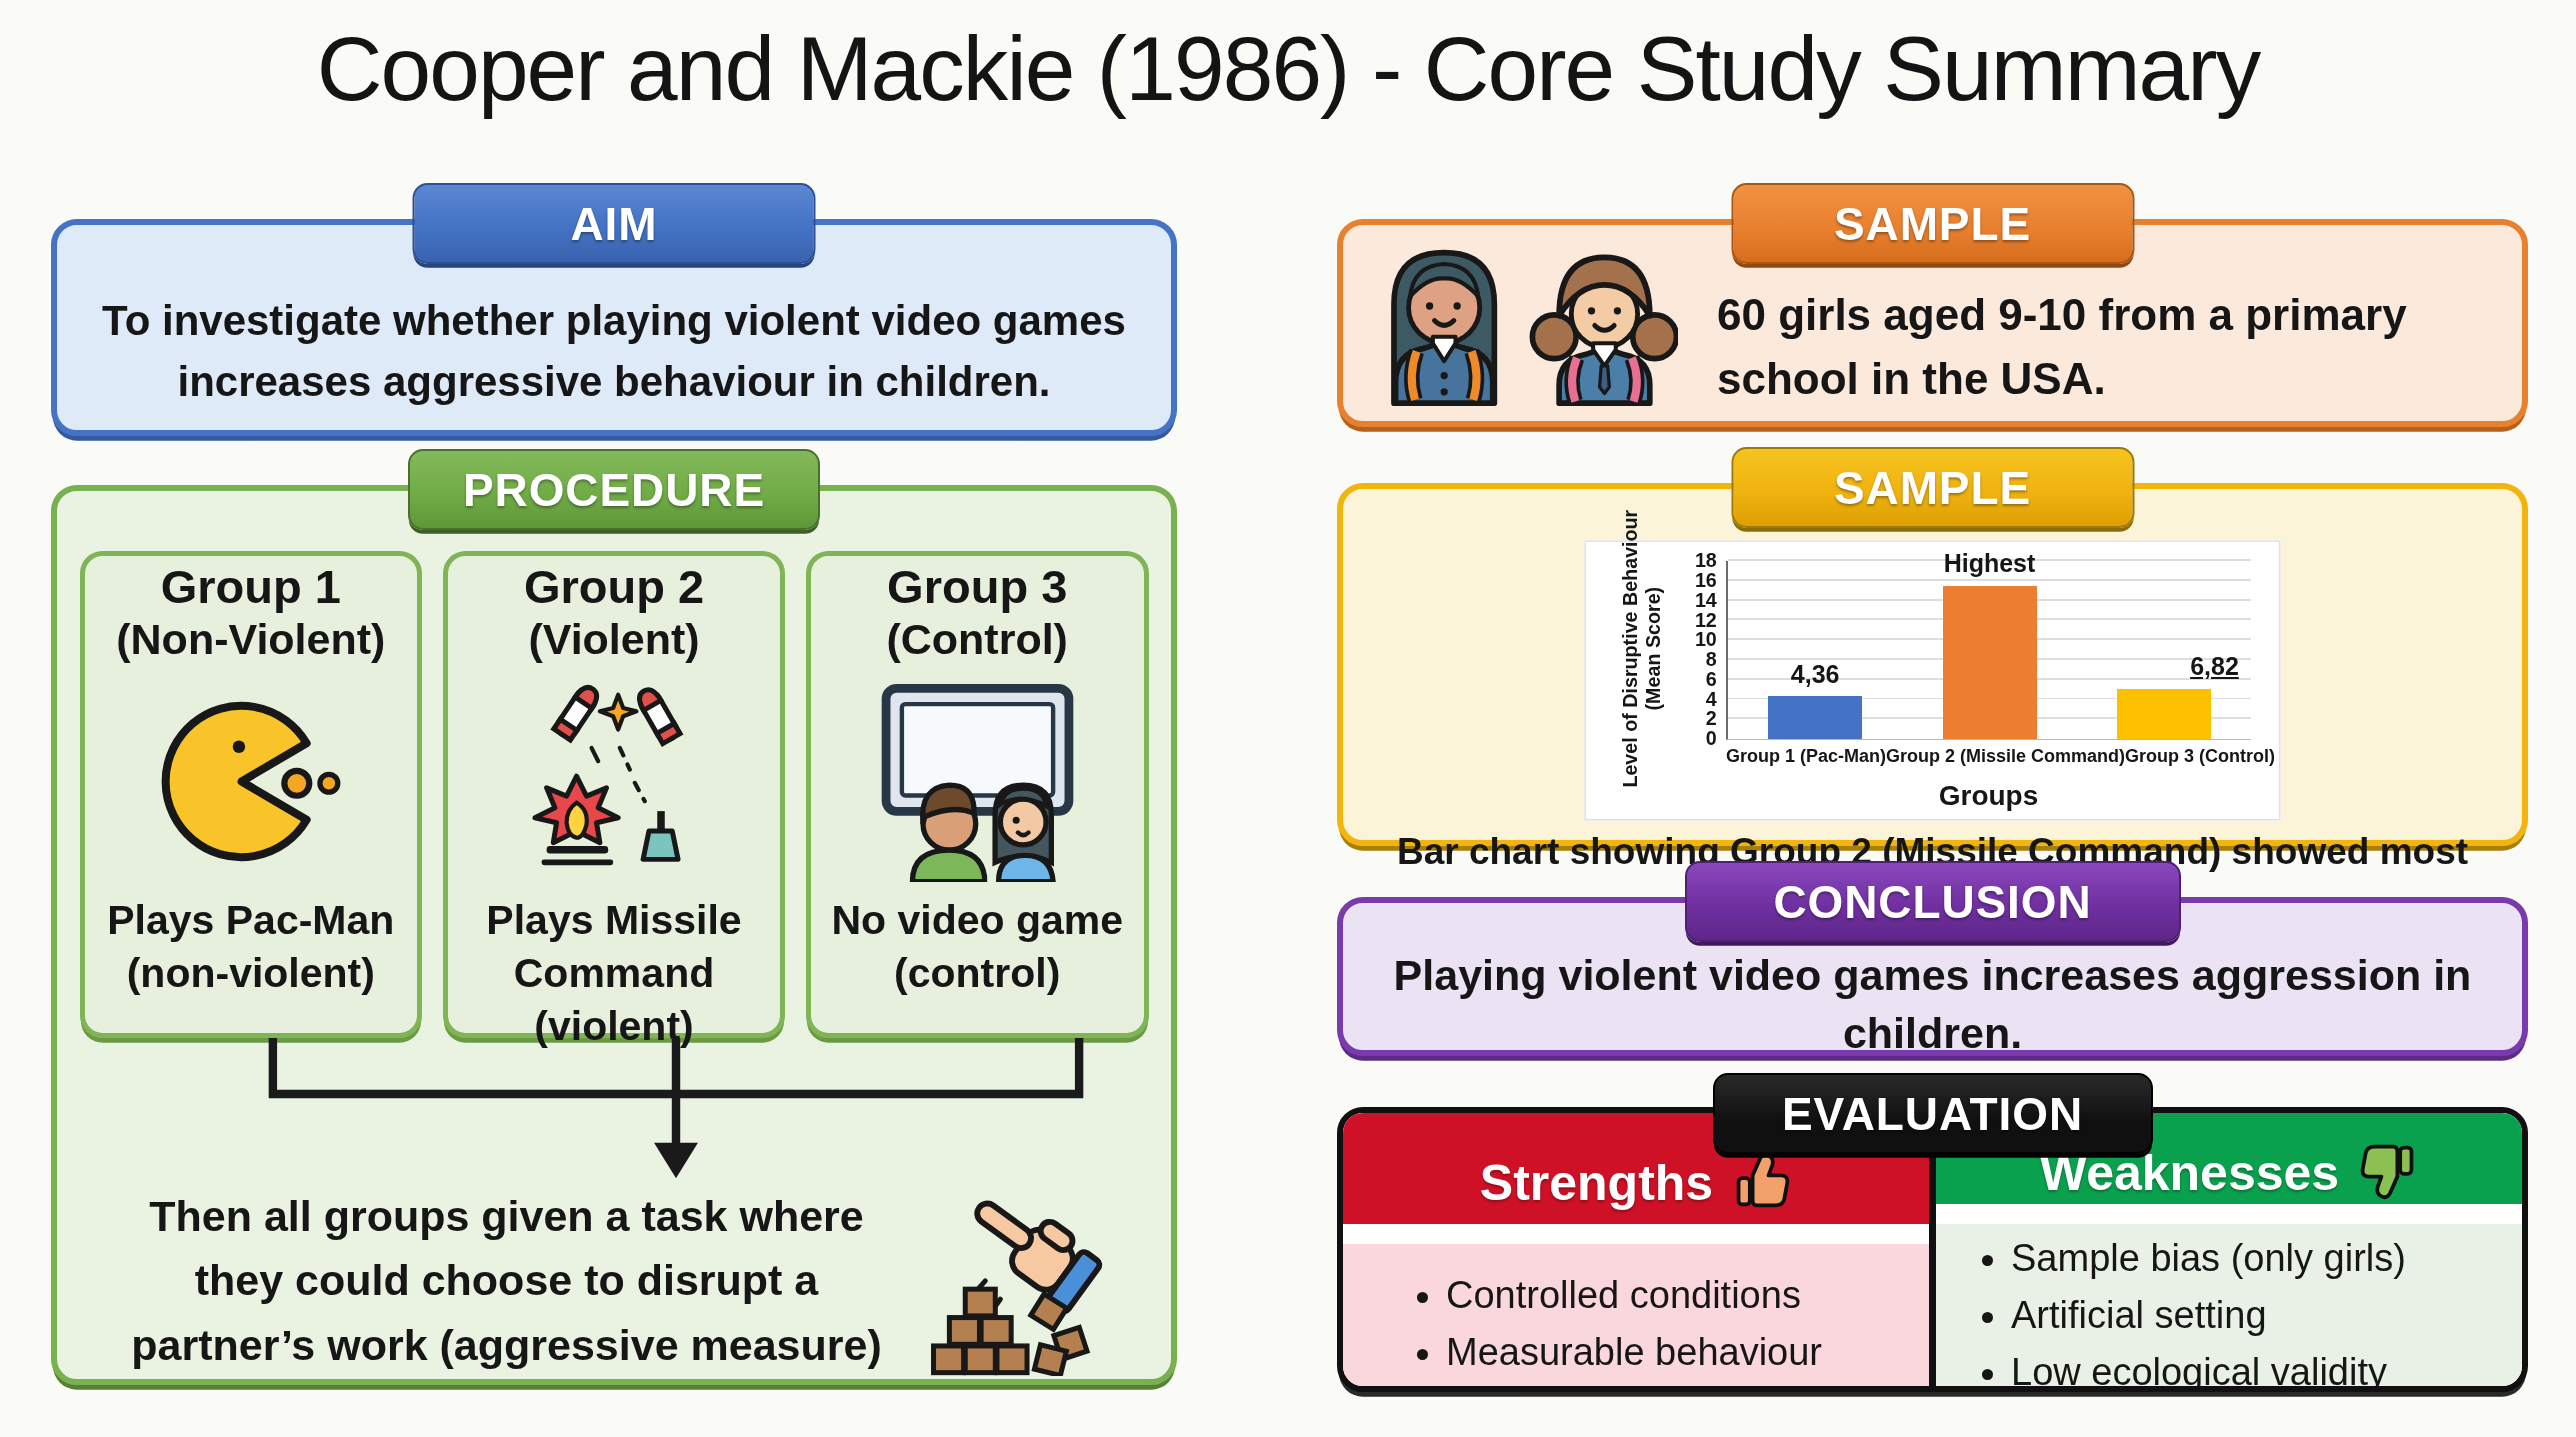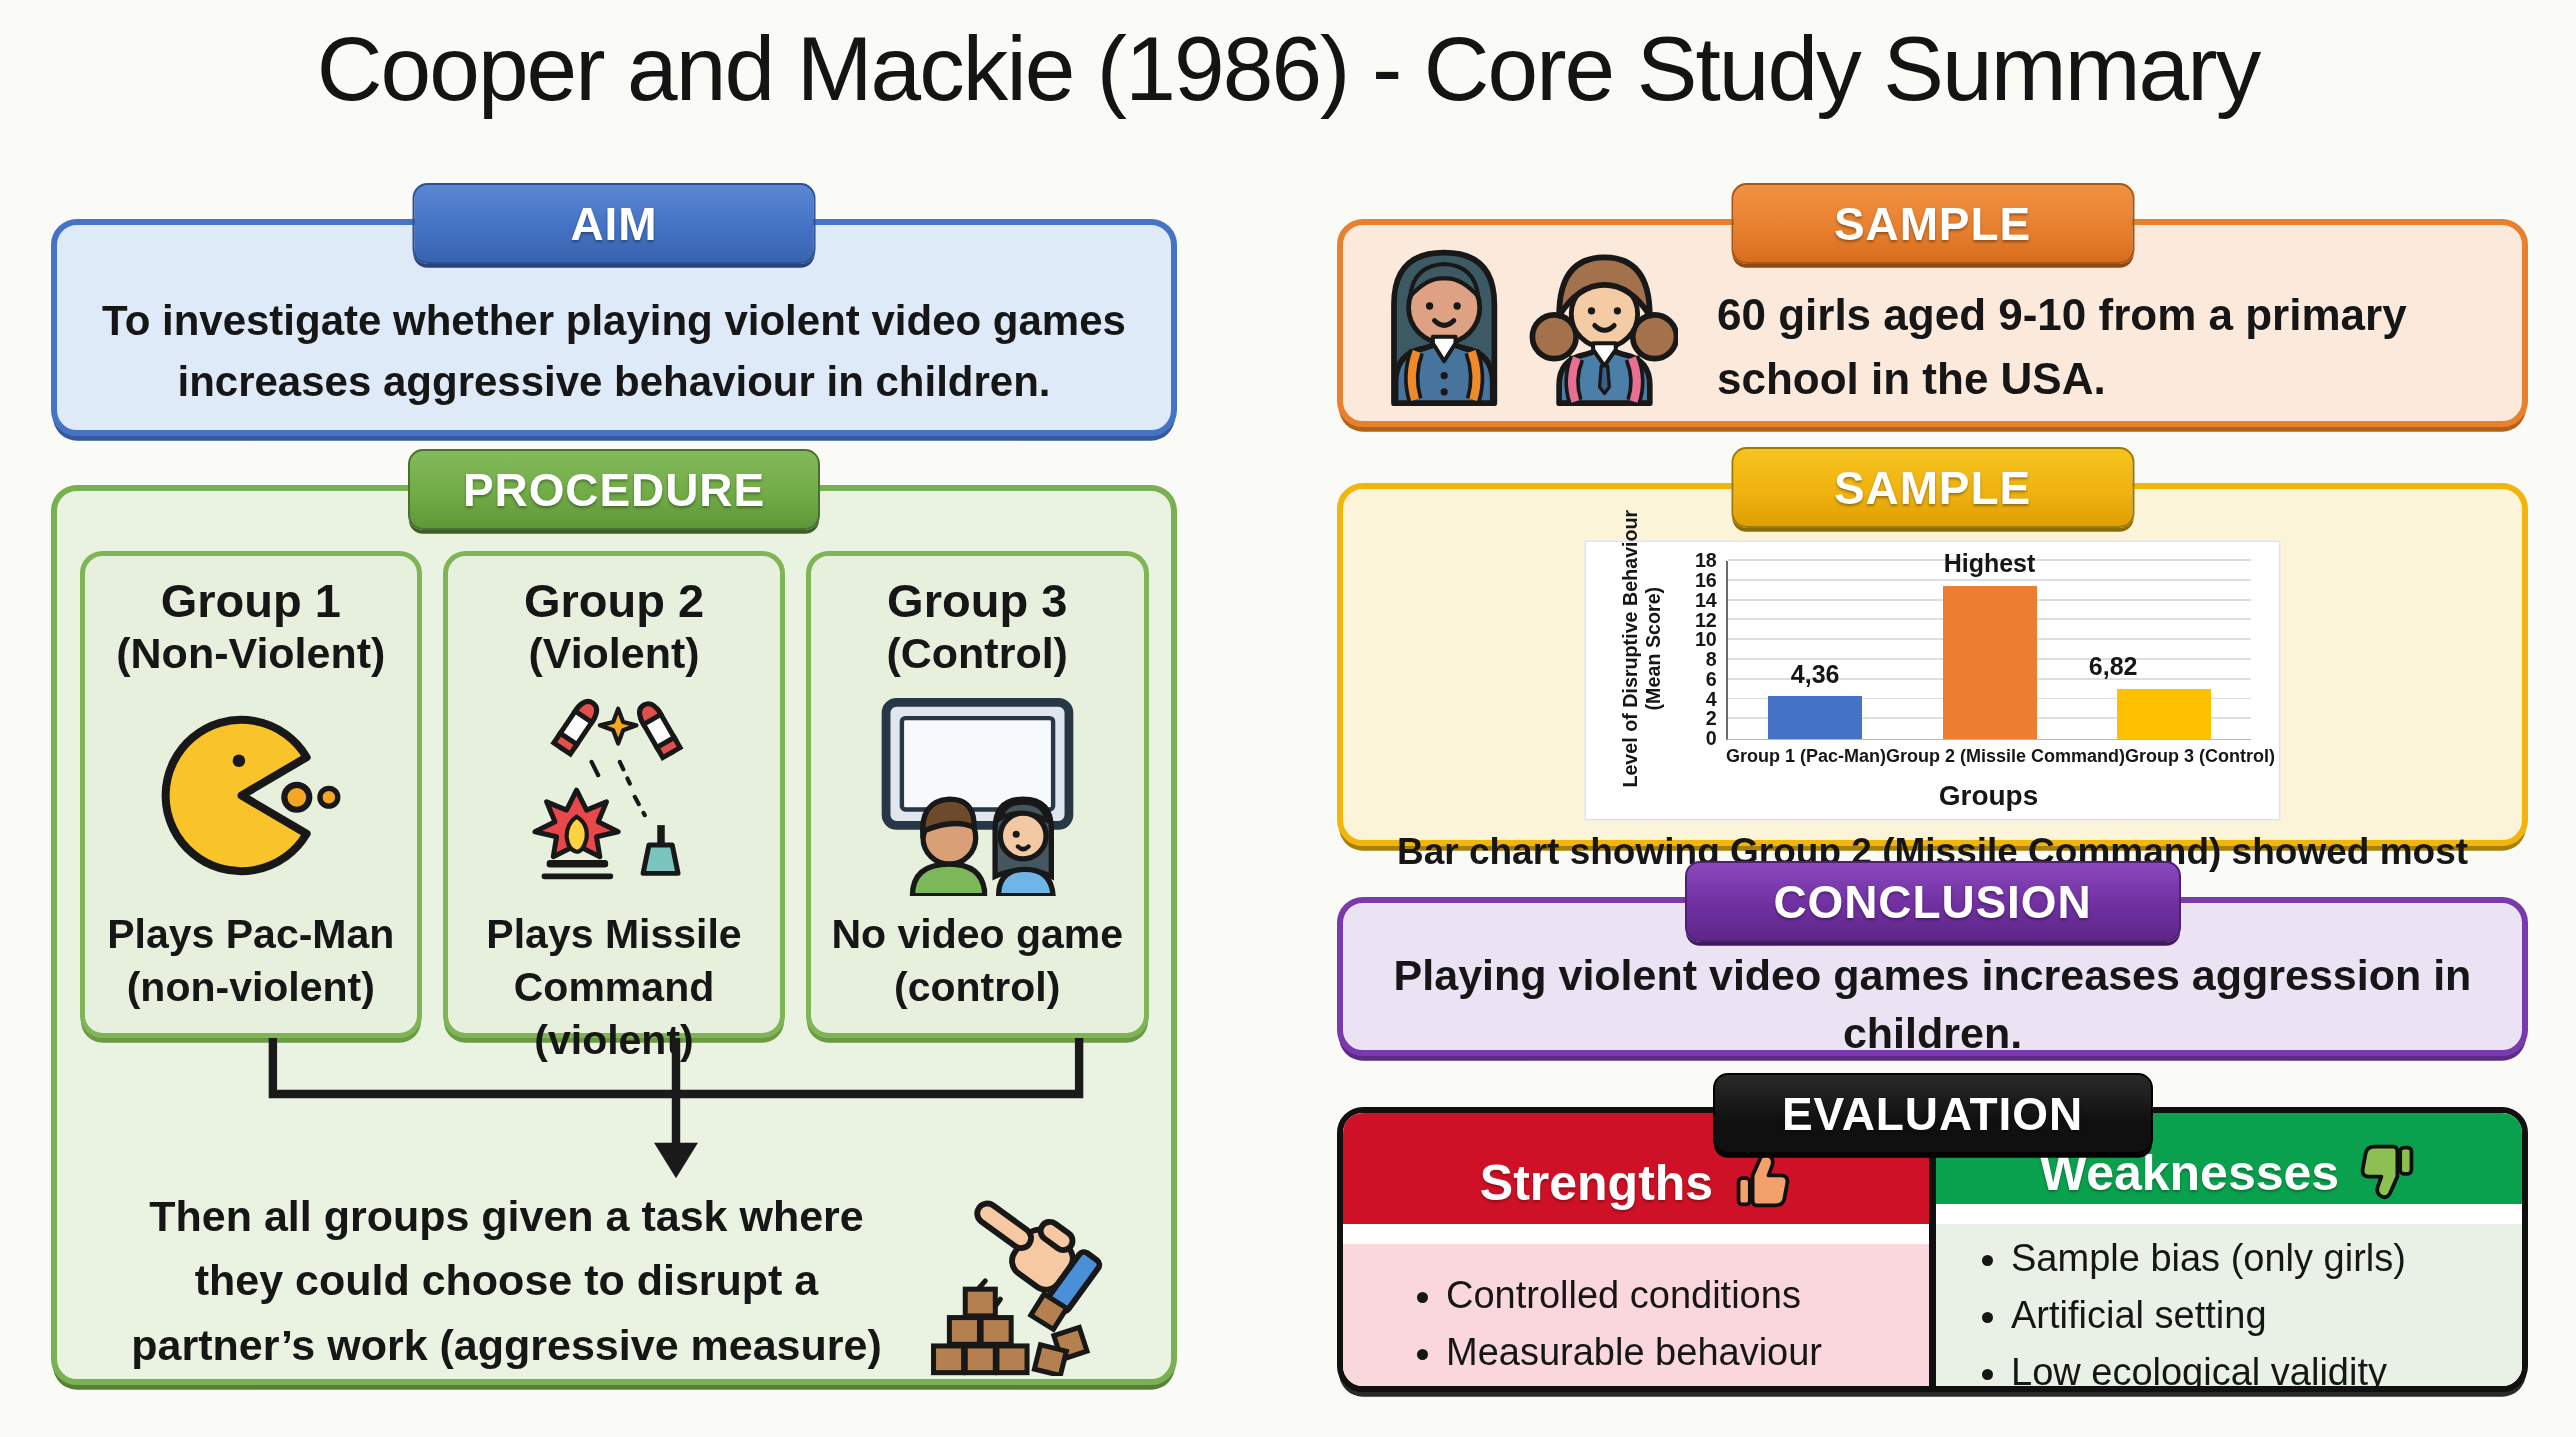--- a/index.html
+++ b/index.html
@@ -28,21 +28,21 @@
   .tab-sample{width:403px;background:linear-gradient(#f09243,#E8802F 55%,#d66e1d);border:2.8px solid #a9561ا4;border:2.8px solid #a95614;box-shadow:0 4.7px 0 -0.9px #8f4a12;}
   .box-sample{background:#FBE9DC;border:6.6px solid #E8812F;height:208px;box-shadow:0 6.6px 0 -1.9px #B4611B;}
   .sample-icon{position:absolute;left:26px;top:13px;}
   .sample-text{margin:0;position:absolute;left:374px;top:58px;font-size:44px;font-weight:700;line-height:1.45;}
 
   
   .tab-procedure{width:412px;background:linear-gradient(#83b95a,#71AC47 55%,#5f9738);border:2.8px solid #4a7030;box-shadow:0 4.7px 0 -0.9px #3e5e28;}
   .box-procedure{background:#EAF2E2;border:6.6px solid #79B151;height:900px;box-shadow:0 6.6px 0 -1.9px #587F37;padding:60px 22.5px 0;}
   .groups-row{display:flex;gap:20.6px;}
   .group-card{flex:1;height:487px;background:#E7F0DD;border:5.6px solid #7FB457;border-radius:22.5px;
-              box-sizing:border-box;box-shadow:0 5.6px 0 -0.9px #6B9A44;text-align:center;padding-top:18px;}
+              box-sizing:border-box;box-shadow:0 5.6px 0 -0.9px #6B9A44;text-align:center;padding-top:4px;}
   .group-title{font-size:47px;font-weight:700;line-height:1.15;margin:0;}
   .group-subtitle{font-size:43px;font-weight:700;line-height:1.2;margin:0;}
   .group-icon{height:213px;display:flex;align-items:center;justify-content:center;margin:9.4px 0 5.6px;}
   .group-desc{font-size:41px;font-weight:700;line-height:1.3;margin:0;padding:0 9.4px;}
   .connector{display:block;margin:0 auto;}
   .task-row{display:flex;align-items:center;margin-top:3.7px;padding:0 32px;}
   .task-text{flex:1;text-align:center;font-size:43px;font-weight:700;line-height:1.5;margin:0;max-width:945px;}
   .task-icon{width:215px;display:flex;justify-content:center;}
 
   
@@ -278,21 +278,21 @@
             <div style="position: absolute; right: calc(100% + 11.2px); width: 43px; text-align: right; font-size: 19.7px; font-weight: 700; bottom: calc(77.7778% - 11.2px);">14</div>
             <div style="position: absolute; left: 0px; right: 0px; height: 1.9px; background: rgb(222, 222, 222); bottom: 88.8889%;"></div>
             <div style="position: absolute; right: calc(100% + 11.2px); width: 43px; text-align: right; font-size: 19.7px; font-weight: 700; bottom: calc(88.8889% - 11.2px);">16</div>
             <div style="position: absolute; left: 0px; right: 0px; height: 1.9px; background: rgb(222, 222, 222); bottom: 100%;"></div>
             <div style="position: absolute; right: calc(100% + 11.2px); width: 43px; text-align: right; font-size: 19.7px; font-weight: 700; bottom: calc(100% - 11.2px);">18</div>
             <div style="position: absolute; width: 94px; left: calc(16.6667% - 47px); bottom: 0px; height: 23.8889%; background: rgb(68, 114, 196); z-index: 1;"></div>
             <div style="position: absolute; width: 150px; left: calc(16.6667% - 75px); text-align: center; font-size: 25px; font-weight: 700; bottom: calc(23.8889% + 7.5px); z-index: 2;">4,36</div>
             <div style="position: absolute; width: 94px; left: calc(50% - 47px); bottom: 0px; height: 86.1111%; background: rgb(237, 125, 49); z-index: 1;"></div>
             <div style="position: absolute; width: 150px; left: calc(50% - 75px); text-align: center; font-size: 25px; font-weight: 700; bottom: calc(86.1111% + 7.5px); z-index: 2;">Highest</div>
             <div style="position: absolute; width: 94px; left: calc(83.3333% - 47px); bottom: 0px; height: 28.3333%; background: rgb(255, 192, 0); z-index: 1;"></div>
-            <div style="position: absolute; width: 150px; left: calc(83.3333% - 75px); text-align: left; font-size: 25px; font-weight: 700; bottom: calc(28.3333% + 7.5px); z-index: 2;">6,82</div>
+            <div style="position: absolute; width: 150px; left: calc(83.3333% - 75px); text-align: right; font-size: 25px; font-weight: 700; bottom: calc(28.3333% + 7.5px); z-index: 2; text-decoration: underline;">6,82</div>
           </div>
         <div class="chart-cats" id="chart-cats">
             <span>Group 1 (Pac-Man)</span>
             <span>Group 2 (Missile Command)</span>
             <span>Group 3 (Control)</span>
           </div>
         <div class="chart-xlabel">Groups</div>
       </div>
       <p class="results-caption">Bar chart showing Group 2 (Missile Command) showed most disruptive behaviour.</p>
     </div>

